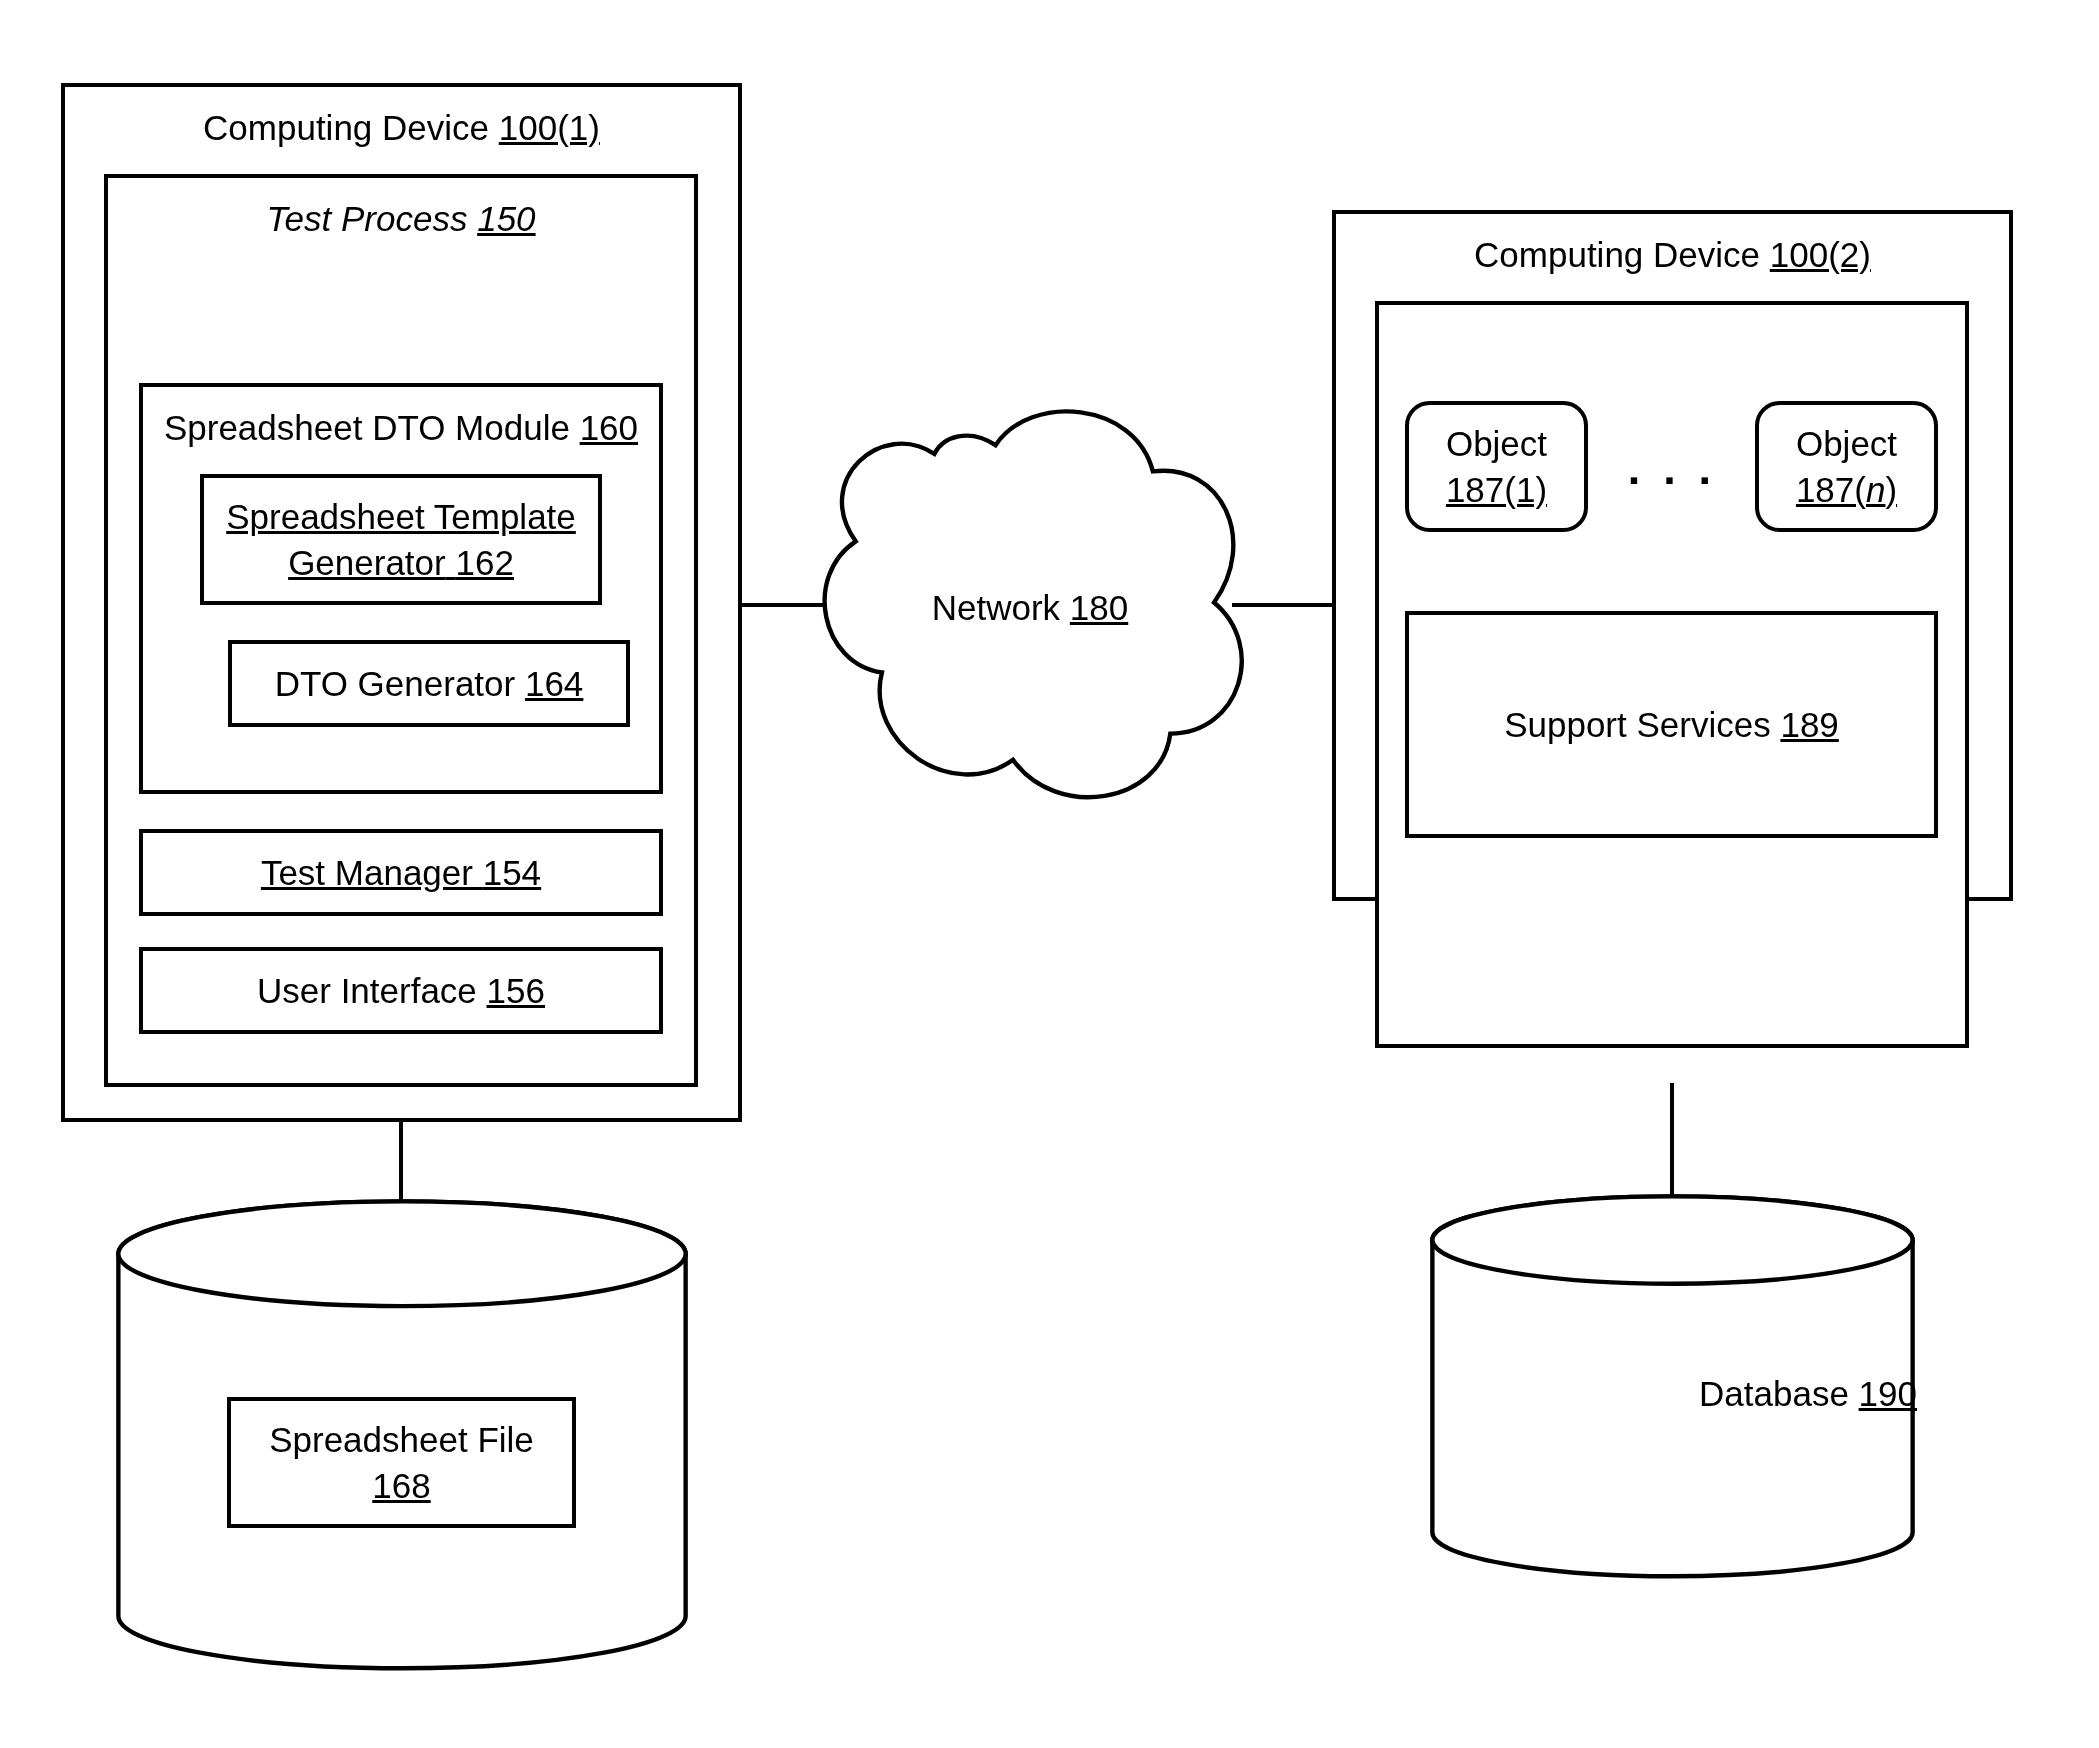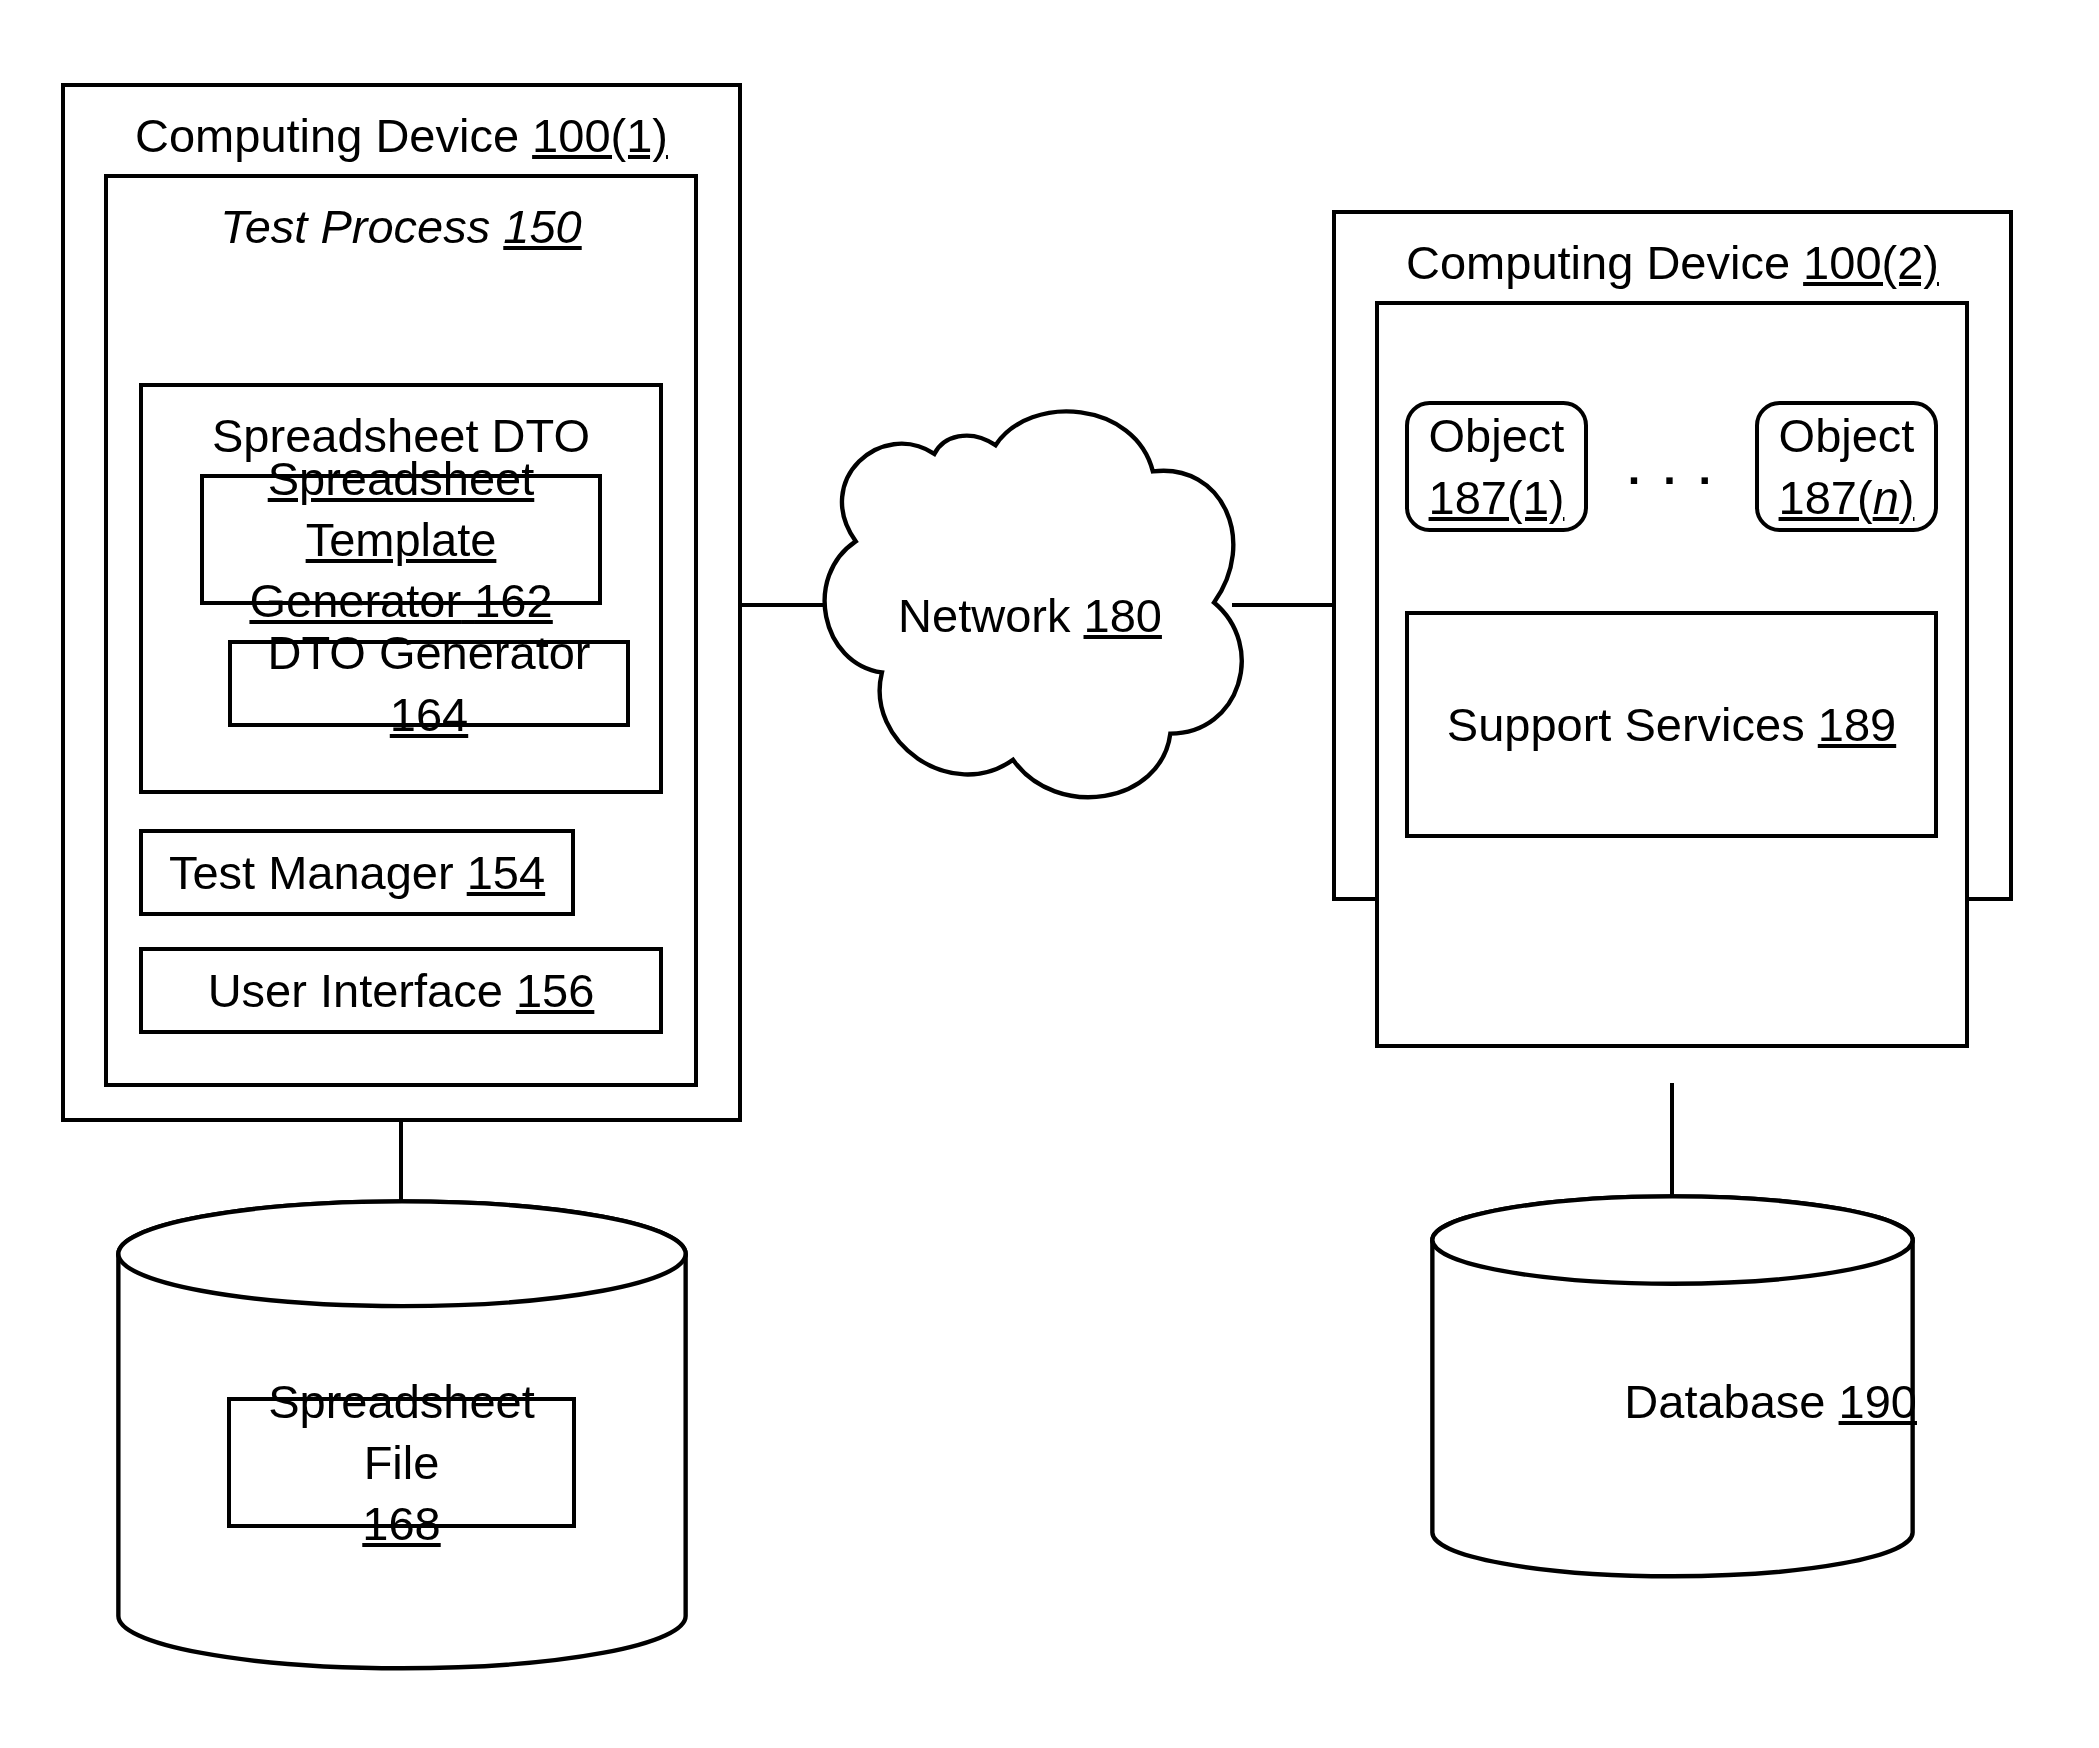--- a/index.html
+++ b/index.html
@@ -21,21 +21,21 @@
   .box {
     position: absolute;
     border: 4.4px solid #000;
     background: #fff;
     text-align: center;
   }
   .rbox {
     border-radius: 24.5px;
   }
   .label {
-    font-size: 47px;
+    font-size: 35px;
     text-align: center;
     line-height: 1.3;
   }
   .u { text-decoration: underline; }
   .abs { position: absolute; }
   .italic { font-style: italic; }
   .connector {
     position: absolute;
     background: #000;
   }
@@ -79,21 +79,21 @@
 
         <div class="box" style="left:57px; top:253px; width:402px; height:87px; display:flex; align-items:center; justify-content:center;margin-left:28px;">
           <div class="label">
             <span>DTO Generator</span>
             <span> </span>
             <span class="u">164</span>
           </div>
         </div>
       </div>
 
-      <div class="box" style="left:31px; top:651px; width:436px; height:87px; display:flex; align-items:center; justify-content:center;">
+      <div class="box" style="left:31px; top:651px; width:524px; height:87px; display:flex; align-items:center; justify-content:center;text-decoration:underline;">
         <div class="label">
           <span>Test Manager</span>
           <span> </span>
           <span class="u">154</span>
         </div>
       </div>
 
       <div class="box" style="left:31px; top:769px; width:524px; height:87px; display:flex; align-items:center; justify-content:center;">
         <div class="label">
           <span>User Interface</span>

